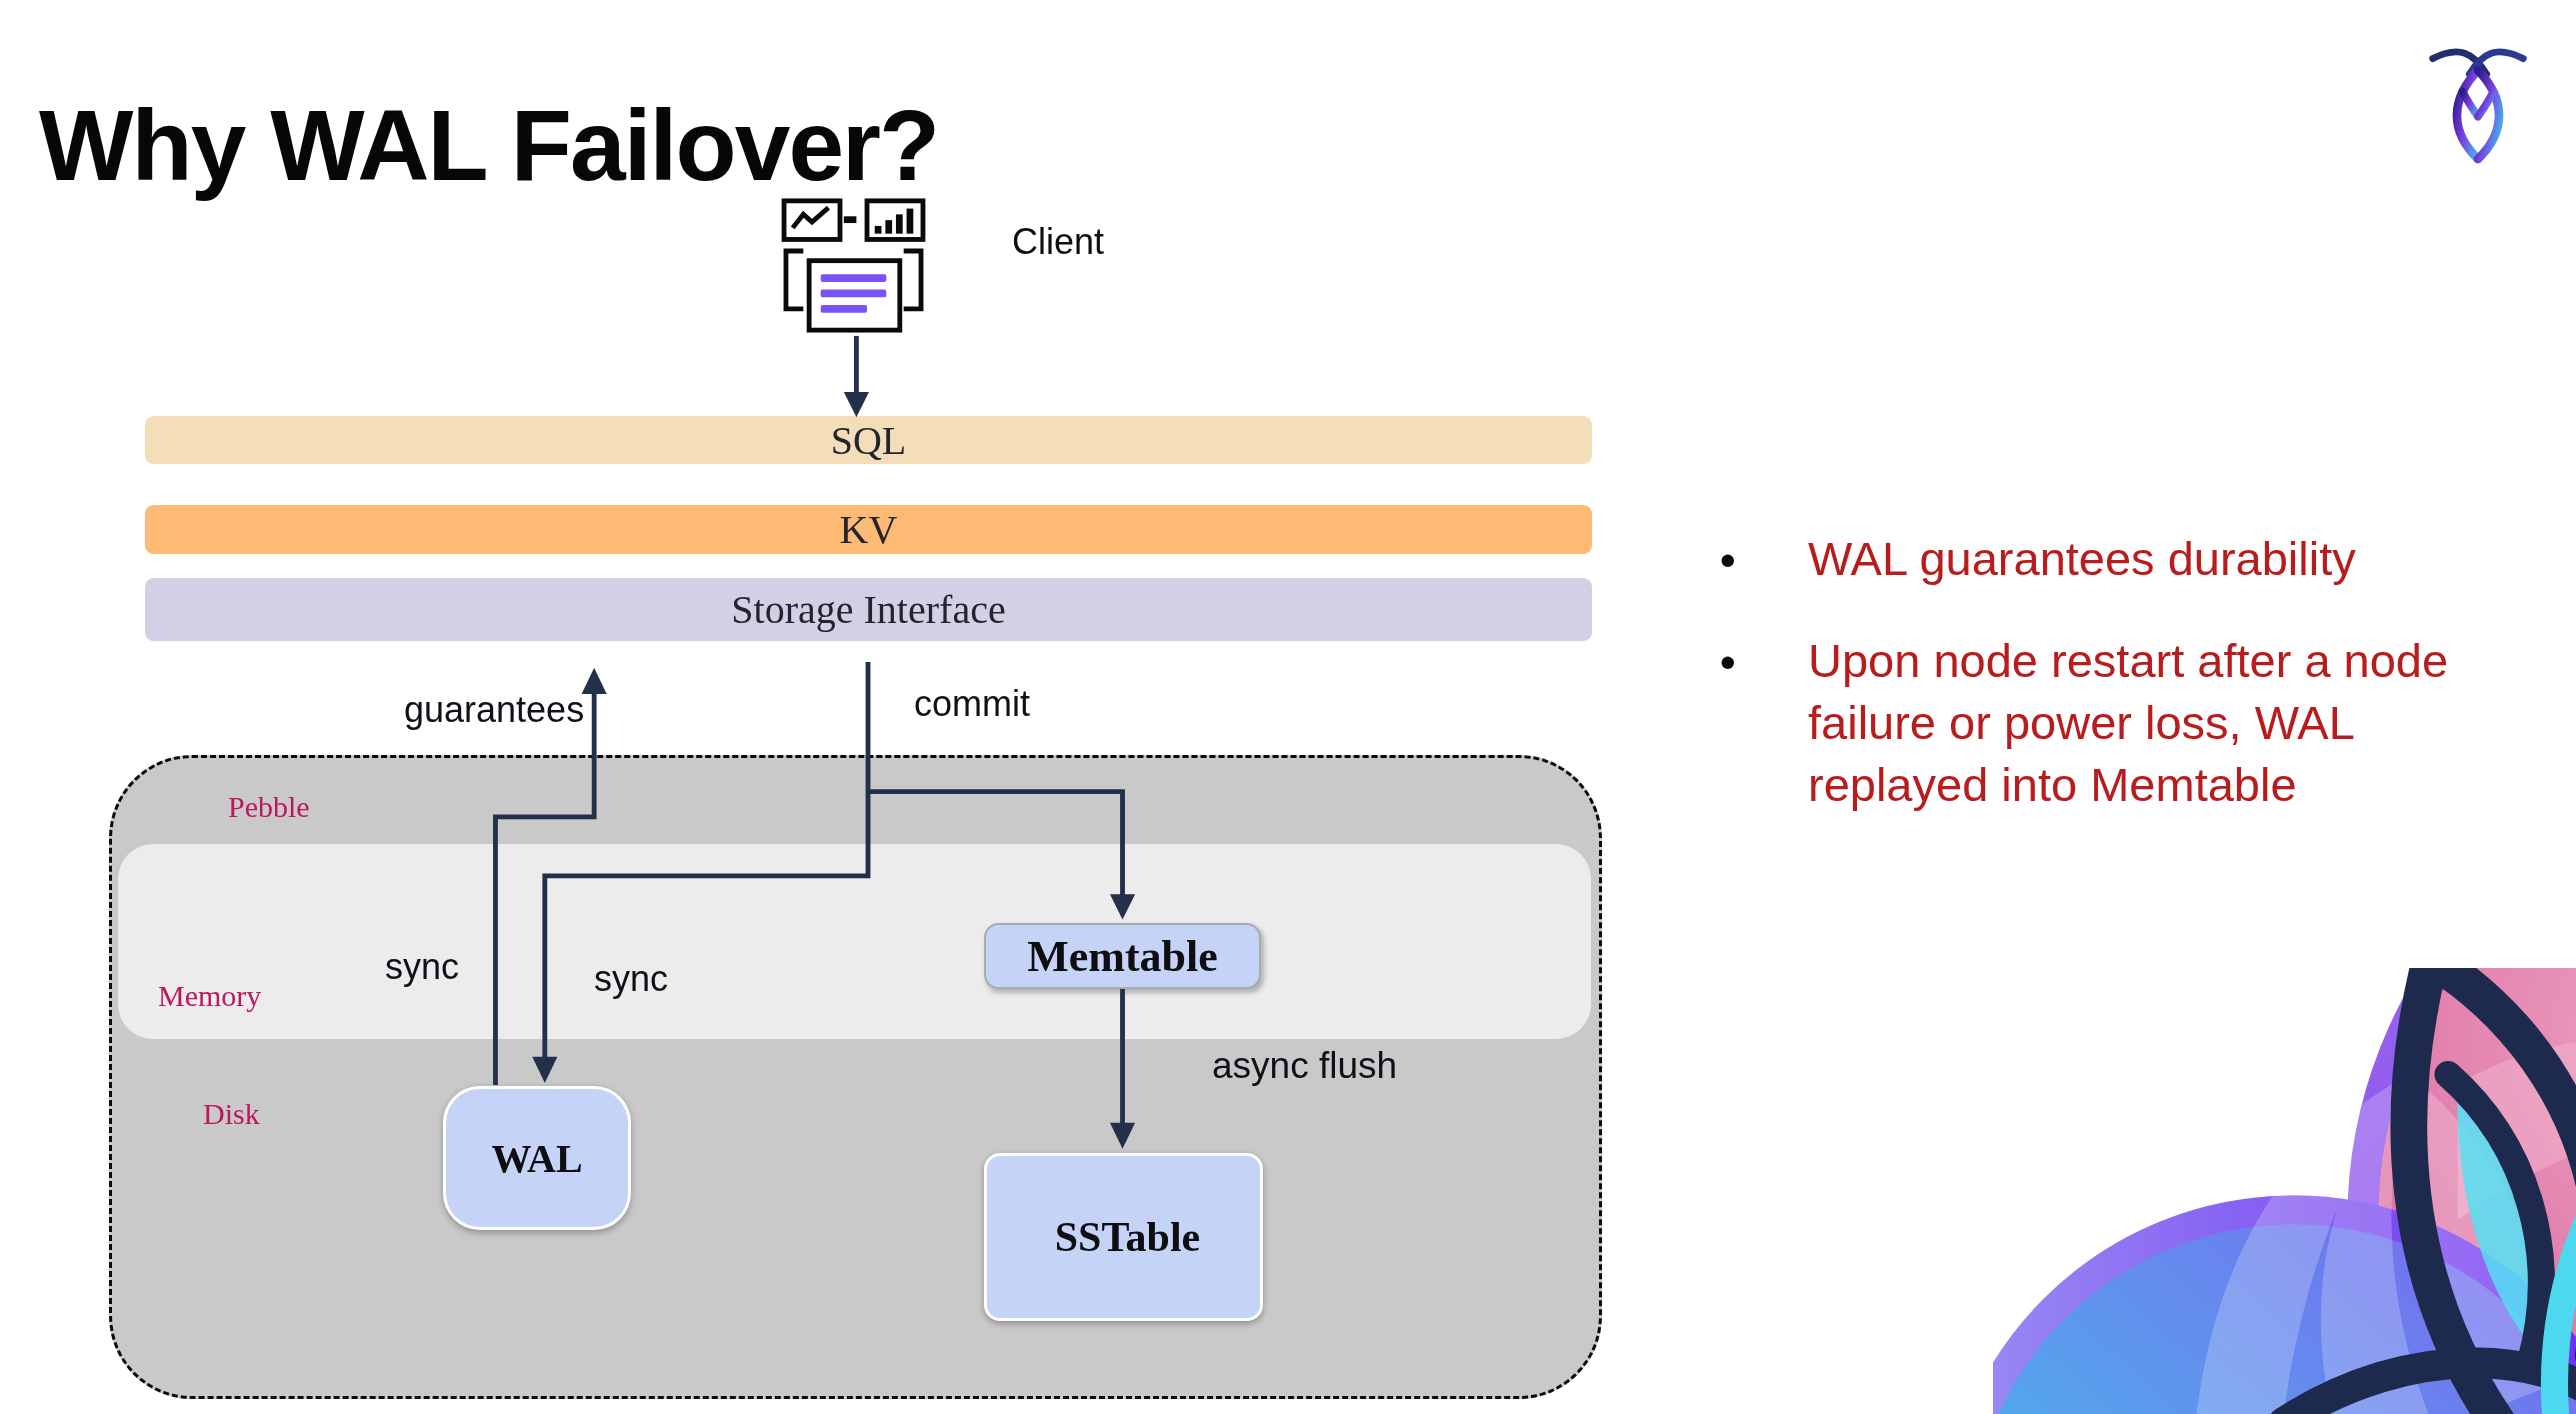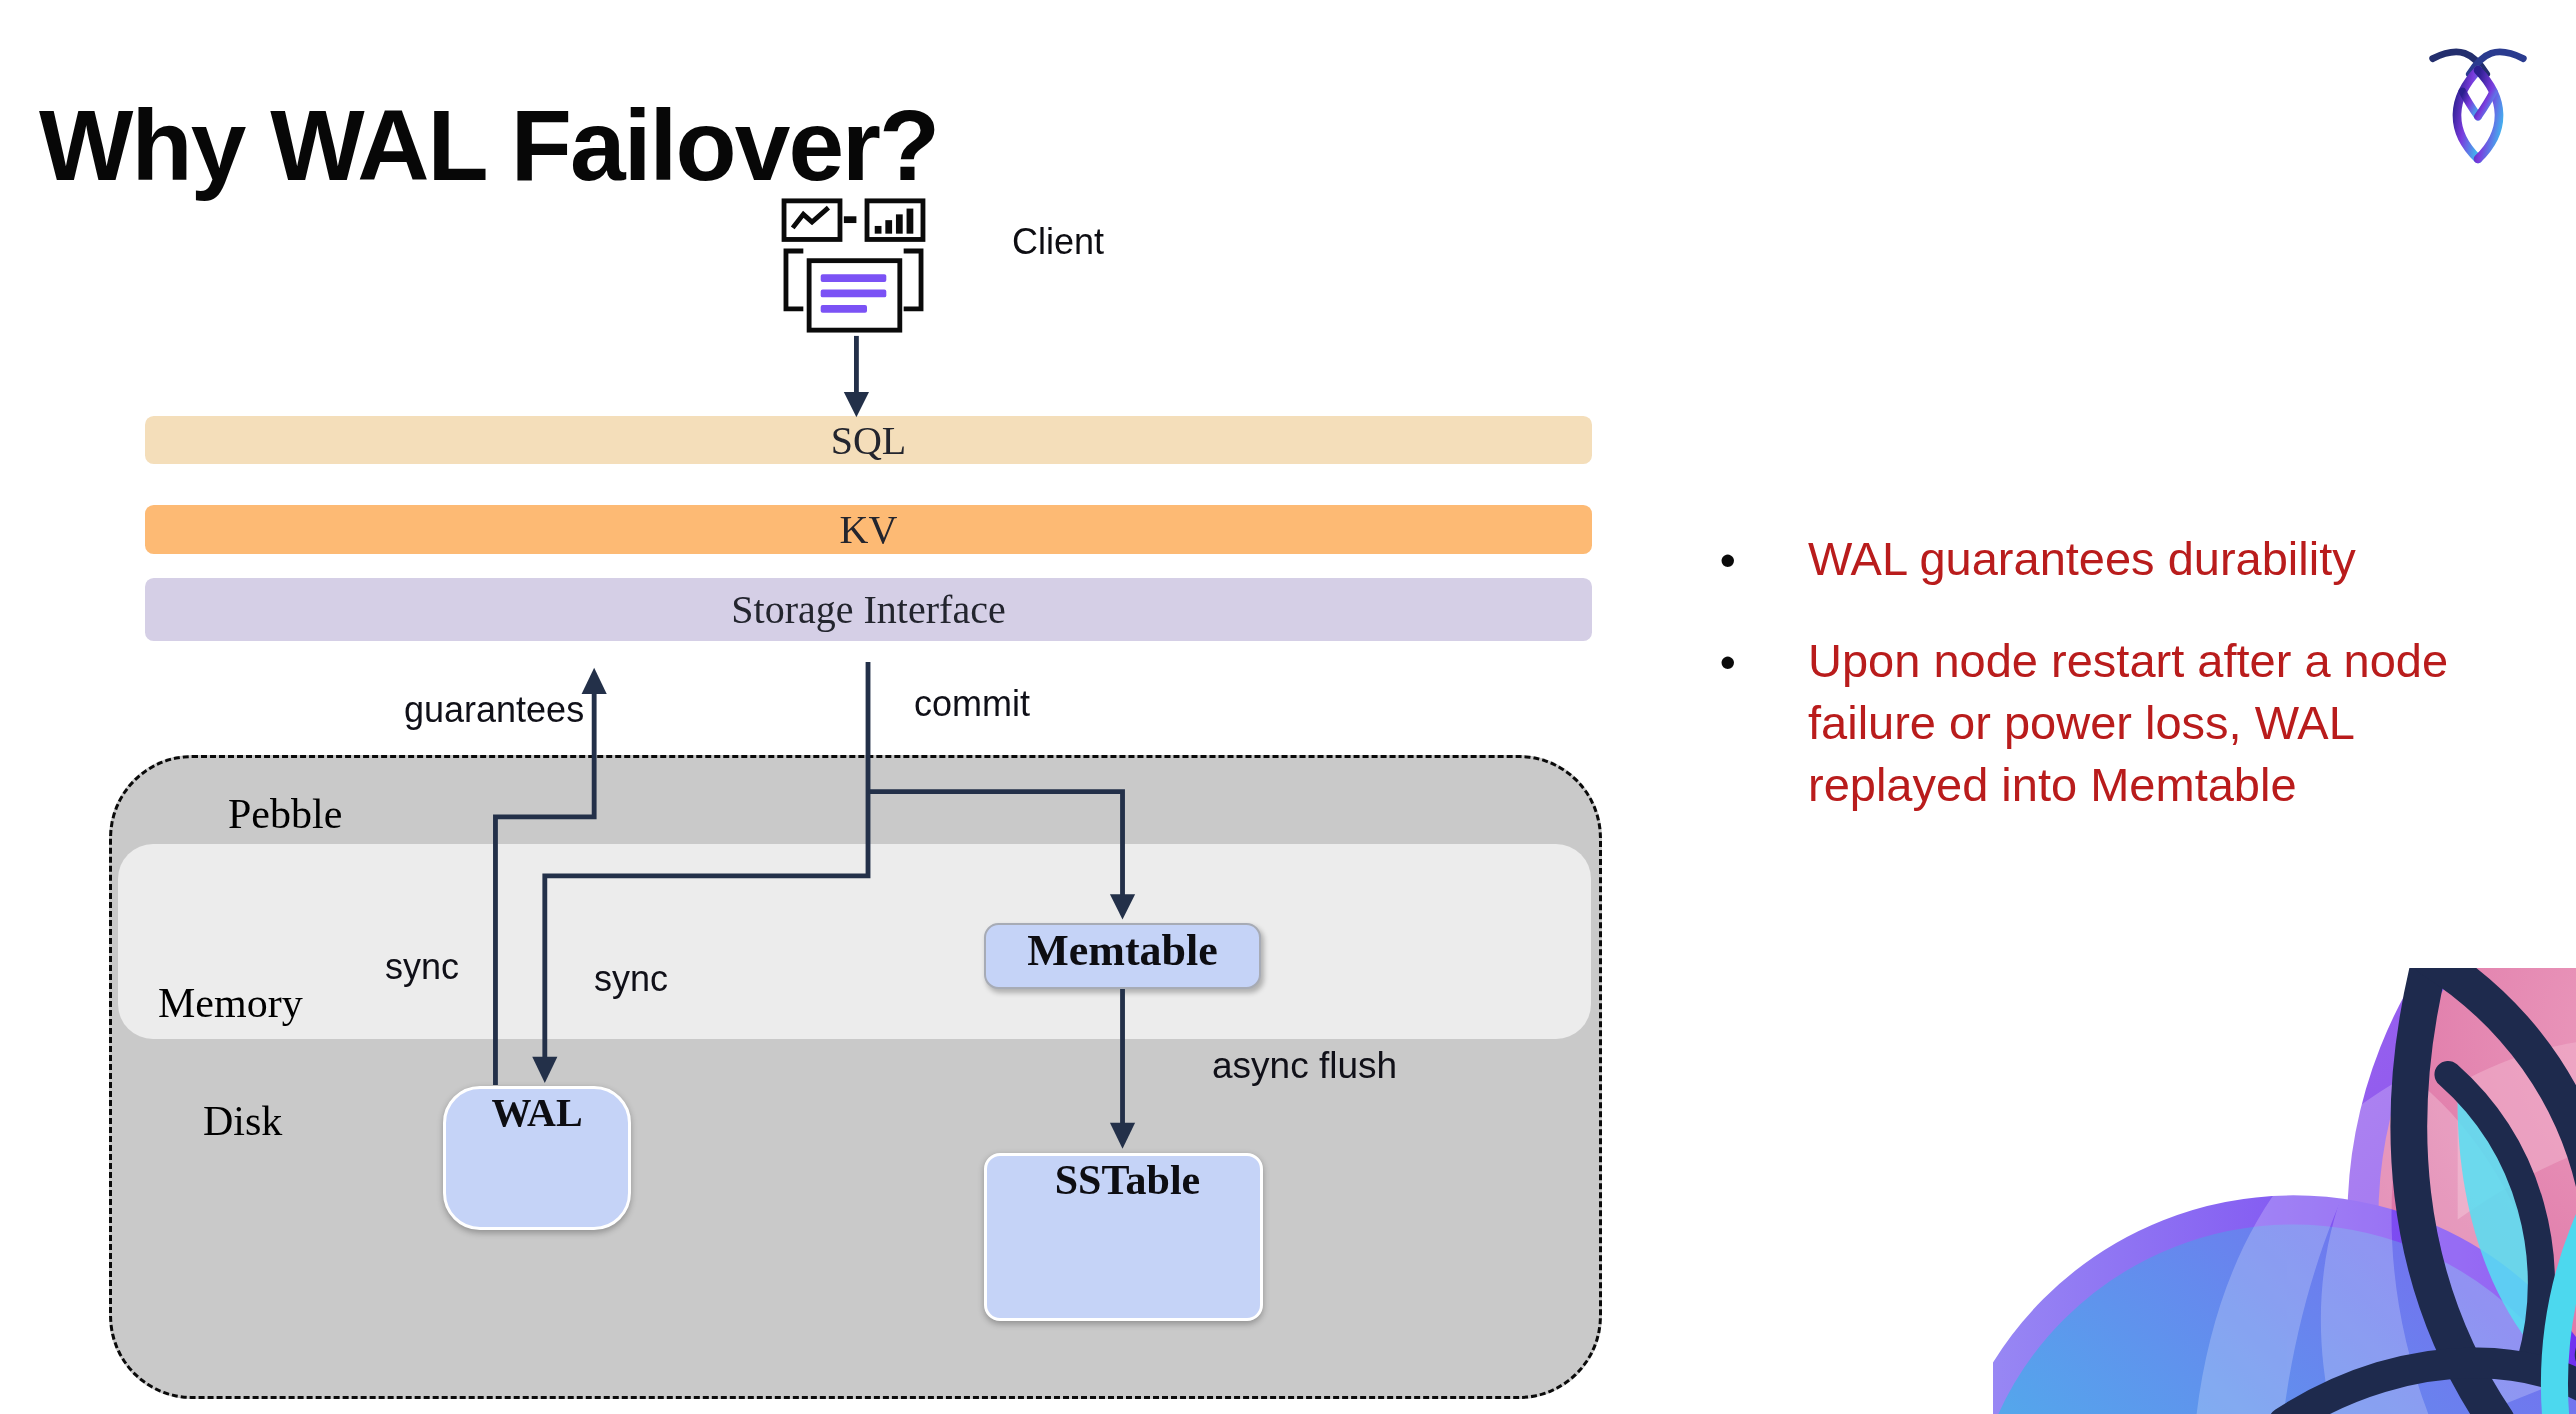--- a/index.html
+++ b/index.html
@@ -15,27 +15,27 @@
   .bar{left:145px;width:1447px;border-radius:8.7px;display:flex;align-items:center;justify-content:center;
        font-size:40px;color:#23252e;}
   .bar-sql{top:416px;height:48px;background:#f4deba;}
   .bar-kv{top:505px;height:49px;background:#fdba74;}
   .bar-storage{top:578px;height:63px;background:#d5cfe6;}
 
   
   .pebble{left:109px;top:755px;width:1493px;height:644px;background:#c9c9c9;
           border:3.9px dashed #0a0a0a;border-radius:83px;box-sizing:border-box;}
   .memory-band{left:118px;top:844px;width:1473px;height:195px;background:#ececec;border-radius:35px;}
-  .zone-label{font-size:42px;color:#000000;white-space:nowrap;}
+  .zone-label{font-size:30px;color:#be185d;white-space:nowrap;}
   .lbl-pebble{left:228px;top:790px;}
   .lbl-memory{left:158px;top:979px;}
   .lbl-disk{left:203px;top:1097px;}
 
   
-  .node{background:#c5d3f7;display:flex;justify-content:center;
+  .node{background:#c5d3f7;display:flex;align-items:center;justify-content:center;
         font-weight:bold;color:#0d0d12;box-sizing:border-box;}
   .node-wal{left:443px;top:1086px;width:188px;height:144px;border:3.9px solid #ffffff;border-radius:37px;
             font-size:40px;box-shadow:0 2.9px 6.8px rgba(0,0,0,.28);}
   .node-memtable{left:984px;top:923px;width:277px;height:66px;border:2.9px solid #a7abb5;border-radius:14.5px;
             font-size:44px;box-shadow:2.9px 3.9px 5.8px rgba(0,0,0,.25);}
   .node-sstable{left:984px;top:1153px;width:279px;height:168px;border:3.9px solid #ffffff;border-radius:16px;
             font-size:42px;box-shadow:0 2.9px 6.8px rgba(0,0,0,.28);padding-left:8px;}
 
   
   .edge-label{font-size:36px;color:#101018;white-space:nowrap;}

